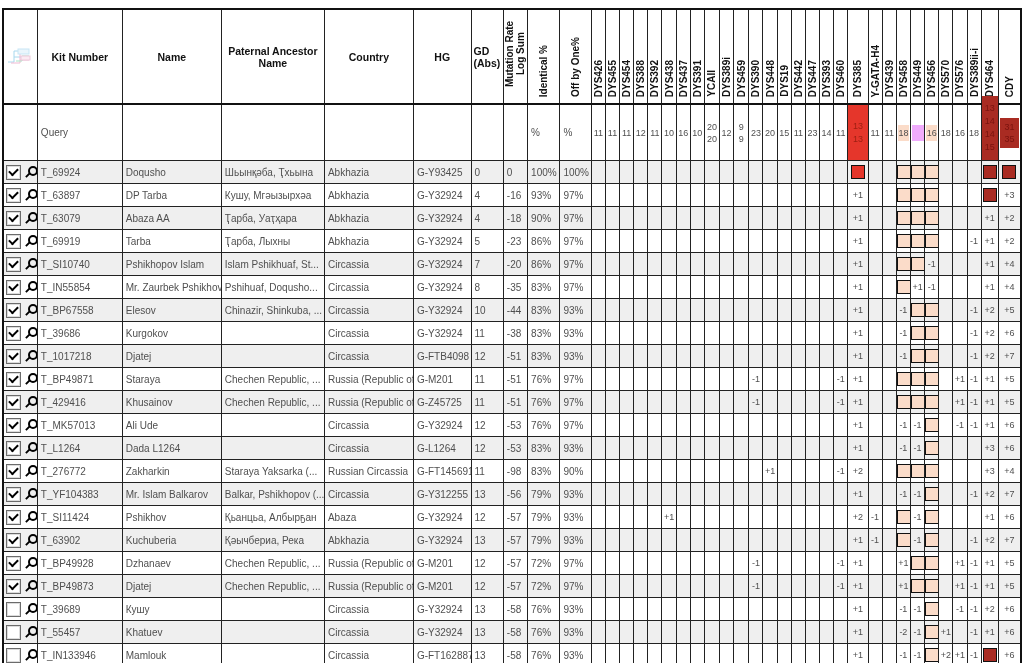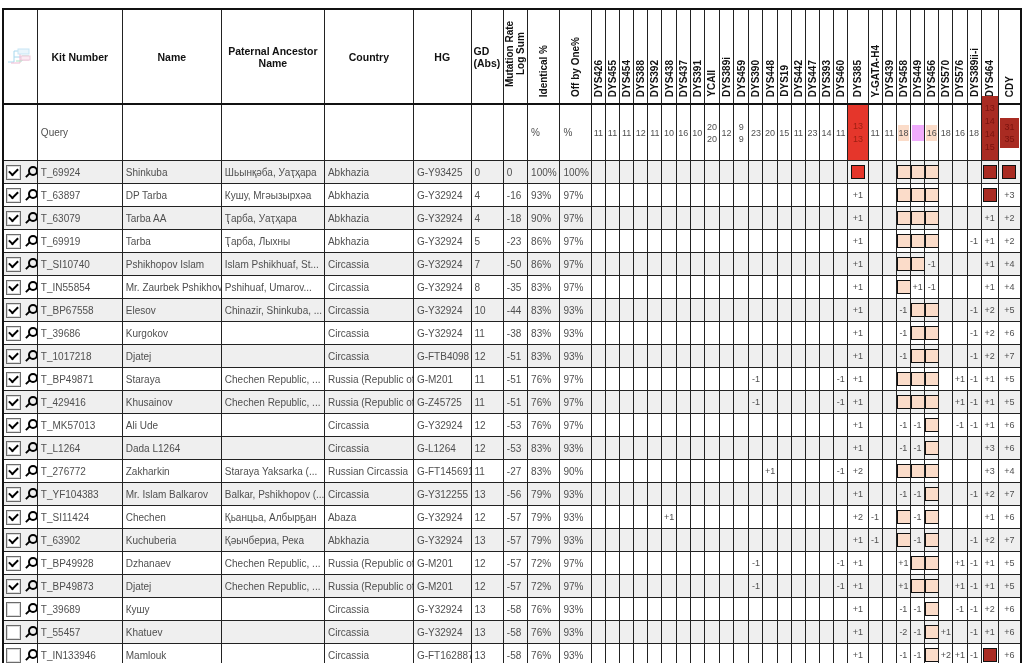--- a/index.html
+++ b/index.html
@@ -205,22 +205,22 @@
           </td>
         </tr>
         <tr class="d odd">
           <td class="sel">
             <div class="selbox">
               <span class="cb on"></span>
               <span class="mag"></span>
             </div>
           </td>
           <td class="tl">T_69924</td>
-          <td class="tl">Shinkuba</td>
-          <td class="tl">Шьынқәба, Уаҭҳара</td>
+          <td class="tl">Doqusho</td>
+          <td class="tl">Шьынқәба, Ҭхьына</td>
           <td class="tl">Abkhazia</td>
           <td class="tl">G-Y93425</td>
           <td class="tl">0</td>
           <td class="tl">0</td>
           <td class="tl">100%</td>
           <td class="tl">100%</td>
           <td class="mkv"></td>
           <td class="mkv"></td>
           <td class="mkv"></td>
           <td class="mkv"></td>
@@ -297,21 +297,21 @@
           <td class="mkv">+3</td>
         </tr>
         <tr class="d odd">
           <td class="sel">
             <div class="selbox">
               <span class="cb on"></span>
               <span class="mag"></span>
             </div>
           </td>
           <td class="tl">T_63079</td>
-          <td class="tl">Tarba AA</td>
+          <td class="tl">Abaza AA</td>
           <td class="tl">Ҭарба, Уаҭҳара</td>
           <td class="tl">Abkhazia</td>
           <td class="tl">G-Y32924</td>
           <td class="tl">4</td>
           <td class="tl">-18</td>
           <td class="tl">90%</td>
           <td class="tl">97%</td>
           <td class="mkv"></td>
           <td class="mkv"></td>
           <td class="mkv"></td>
@@ -394,21 +394,21 @@
               <span class="cb on"></span>
               <span class="mag"></span>
             </div>
           </td>
           <td class="tl">T_SI10740</td>
           <td class="tl">Pshikhopov Islam</td>
           <td class="tl">Islam Pshikhuaf, St...</td>
           <td class="tl">Circassia</td>
           <td class="tl">G-Y32924</td>
           <td class="tl">7</td>
-          <td class="tl">-50</td>
+          <td class="tl">-20</td>
           <td class="tl">86%</td>
           <td class="tl">97%</td>
           <td class="mkv"></td>
           <td class="mkv"></td>
           <td class="mkv"></td>
           <td class="mkv"></td>
           <td class="mkv"></td>
           <td class="mkv"></td>
           <td class="mkv"></td>
           <td class="mkv"></td>
@@ -436,21 +436,21 @@
         </tr>
         <tr class="d">
           <td class="sel">
             <div class="selbox">
               <span class="cb on"></span>
               <span class="mag"></span>
             </div>
           </td>
           <td class="tl">T_IN55854</td>
           <td class="tl">Mr. Zaurbek Pshikhov</td>
-          <td class="tl">Pshihuaf, Umarov...</td>
+          <td class="tl">Pshihuaf, Doqusho...</td>
           <td class="tl">Circassia</td>
           <td class="tl">G-Y32924</td>
           <td class="tl">8</td>
           <td class="tl">-35</td>
           <td class="tl">83%</td>
           <td class="tl">97%</td>
           <td class="mkv"></td>
           <td class="mkv"></td>
           <td class="mkv"></td>
           <td class="mkv"></td>
@@ -808,21 +808,21 @@
               <span class="cb on"></span>
               <span class="mag"></span>
             </div>
           </td>
           <td class="tl">T_276772</td>
           <td class="tl">Zakharkin</td>
           <td class="tl">Staraya Yaksarka (...</td>
           <td class="tl">Russian Circassia</td>
           <td class="tl">G-FT145691</td>
           <td class="tl">11</td>
-          <td class="tl">-27</td>
+          <td class="tl">-98</td>
           <td class="tl">83%</td>
           <td class="tl">90%</td>
           <td class="mkv"></td>
           <td class="mkv"></td>
           <td class="mkv"></td>
           <td class="mkv"></td>
           <td class="mkv"></td>
           <td class="mkv"></td>
           <td class="mkv"></td>
           <td class="mkv"></td>
@@ -895,21 +895,21 @@
           <td class="mkv">+7</td>
         </tr>
         <tr class="d">
           <td class="sel">
             <div class="selbox">
               <span class="cb on"></span>
               <span class="mag"></span>
             </div>
           </td>
           <td class="tl">T_SI11424</td>
-          <td class="tl">Chechen</td>
+          <td class="tl">Pshikhov</td>
           <td class="tl">Қьанцьа, Албырҕан</td>
           <td class="tl">Abaza</td>
           <td class="tl">G-Y32924</td>
           <td class="tl">12</td>
           <td class="tl">-57</td>
           <td class="tl">79%</td>
           <td class="tl">93%</td>
           <td class="mkv"></td>
           <td class="mkv"></td>
           <td class="mkv"></td>

